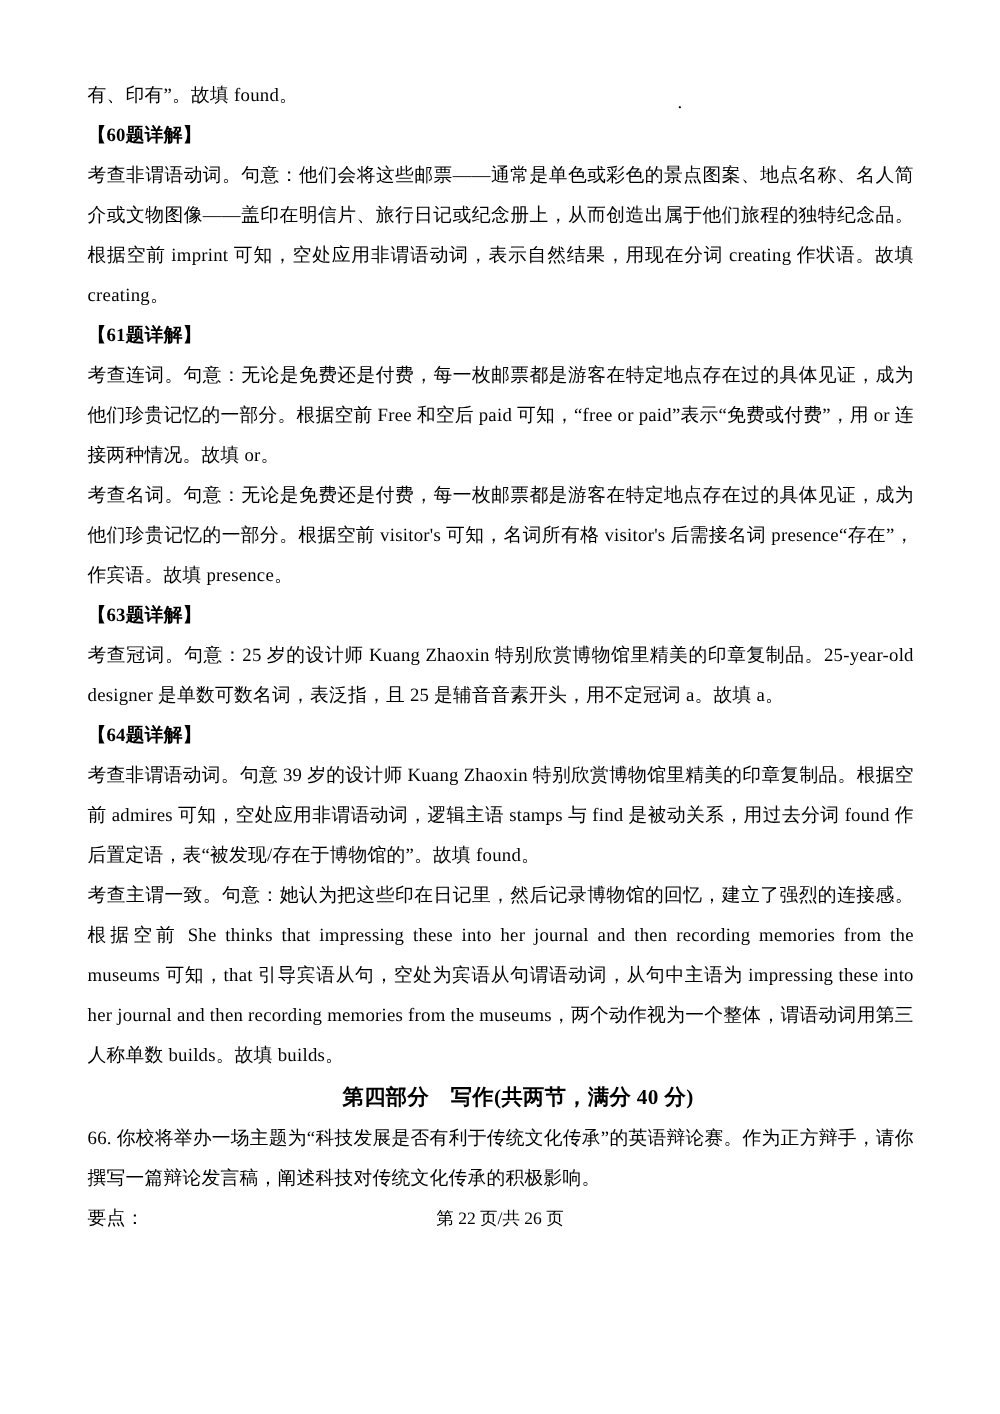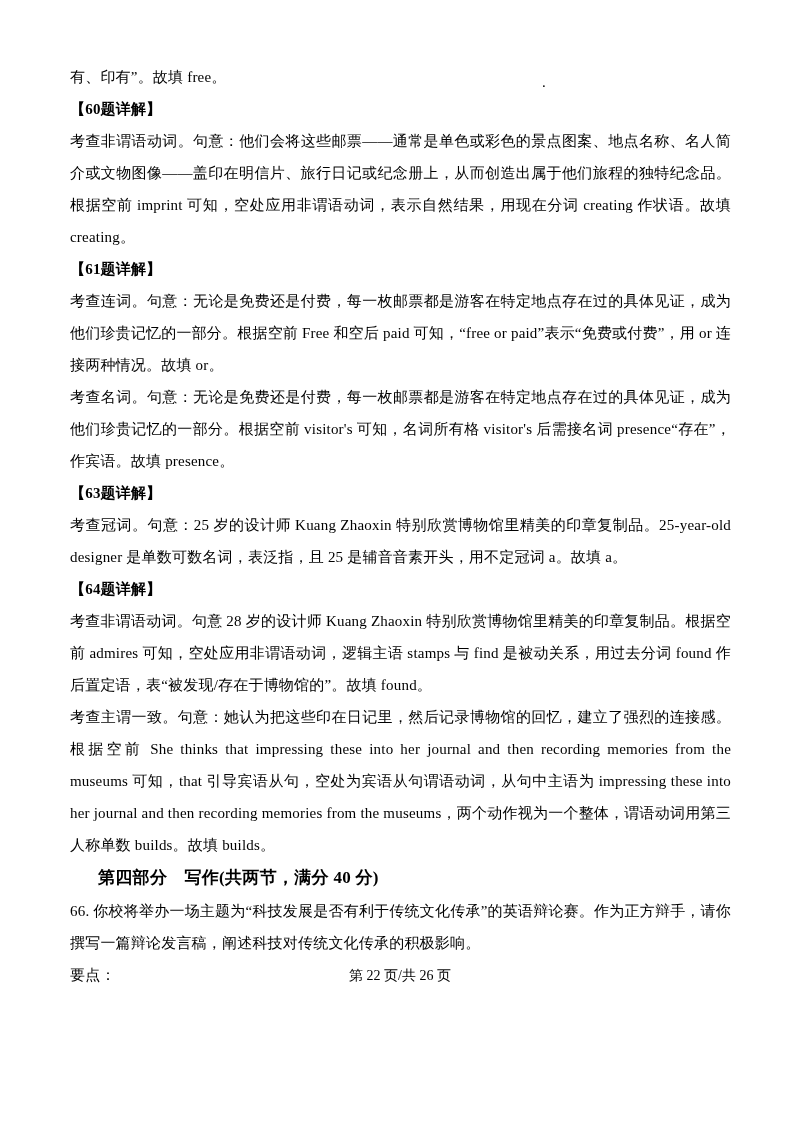--- a/index.html
+++ b/index.html
@@ -25,21 +25,21 @@
     line-height: 32px;
     text-align: justify;
     text-justify: inter-ideograph;
     letter-spacing: 0.2px;
     word-break: break-word;
   }
   p.h { font-weight: 700; }
   p.sec1, p.sec2 {
     font-weight: 700;
     font-size: 17px;
-    text-align: left;
+    text-align: center;
     line-height: 34px;
     letter-spacing: 0.3px;
     margin-left: 28px;
   }
   .footer {
     position: absolute;
     left: 0;
     right: 0;
     top: 960px;
     text-align: center;
@@ -53,29 +53,29 @@
     font-size: 15px;
     line-height: 32px;
   }
 </style>
 </head>
 <body>
 
 <div class="page">
   <span class="stray-dot">.</span>
 
-  <p class="b">有、印有”。故填 free。</p>
+  <p class="b">有、印有”。故填 found。</p>
   <p class="b h">【60题详解】</p>
   <p class="b">考查非谓语动词。句意：他们会将这些邮票——通常是单色或彩色的景点图案、地点名称、名人简介或文物图像——盖印在明信片、旅行日记或纪念册上，从而创造出属于他们旅程的独特纪念品。根据空前 imprint 可知，空处应用非谓语动词，表示自然结果，用现在分词 creating 作状语。故填 creating。</p>
   <p class="b h">【61题详解】</p>
   <p class="b">考查连词。句意：无论是免费还是付费，每一枚邮票都是游客在特定地点存在过的具体见证，成为他们珍贵记忆的一部分。根据空前 Free 和空后 paid 可知，“free or paid”表示“免费或付费”，用 or 连接两种情况。故填 or。</p>
   <p class="b">考查名词。句意：无论是免费还是付费，每一枚邮票都是游客在特定地点存在过的具体见证，成为他们珍贵记忆的一部分。根据空前 visitor's 可知，名词所有格 visitor's 后需接名词 presence“存在”，作宾语。故填 presence。</p>
   <p class="b h">【63题详解】</p>
   <p class="b">考查冠词。句意：25 岁的设计师 Kuang Zhaoxin 特别欣赏博物馆里精美的印章复制品。25-year-old designer 是单数可数名词，表泛指，且 25 是辅音音素开头，用不定冠词 a。故填 a。</p>
   <p class="b h">【64题详解】</p>
-  <p class="b">考查非谓语动词。句意 28 岁的设计师 Kuang Zhaoxin 特别欣赏博物馆里精美的印章复制品。根据空前 admires 可知，空处应用非谓语动词，逻辑主语 stamps 与 find 是被动关系，用过去分词 found 作后置定语，表“被发现/存在于博物馆的”。故填 found。</p>
+  <p class="b">考查非谓语动词。句意 39 岁的设计师 Kuang Zhaoxin 特别欣赏博物馆里精美的印章复制品。根据空前 admires 可知，空处应用非谓语动词，逻辑主语 stamps 与 find 是被动关系，用过去分词 found 作后置定语，表“被发现/存在于博物馆的”。故填 found。</p>
   <p class="b">考查主谓一致。句意：她认为把这些印在日记里，然后记录博物馆的回忆，建立了强烈的连接感。根据空前 She thinks that impressing these into her journal and then recording memories from the museums 可知，that 引导宾语从句，空处为宾语从句谓语动词，从句中主语为 impressing these into her journal and then recording memories from the museums，两个动作视为一个整体，谓语动词用第三人称单数 builds。故填 builds。</p>
   <p class="b sec1">第四部分　写作(共两节，满分 40 分)</p>
   <p class="b">66. 你校将举办一场主题为“科技发展是否有利于传统文化传承”的英语辩论赛。作为正方辩手，请你撰写一篇辩论发言稿，阐述科技对传统文化传承的积极影响。</p>
   <p class="b">要点：</p>
 
   <div class="footer">第 22 页/共 26 页</div>
 </div>
 
 </body></html>

